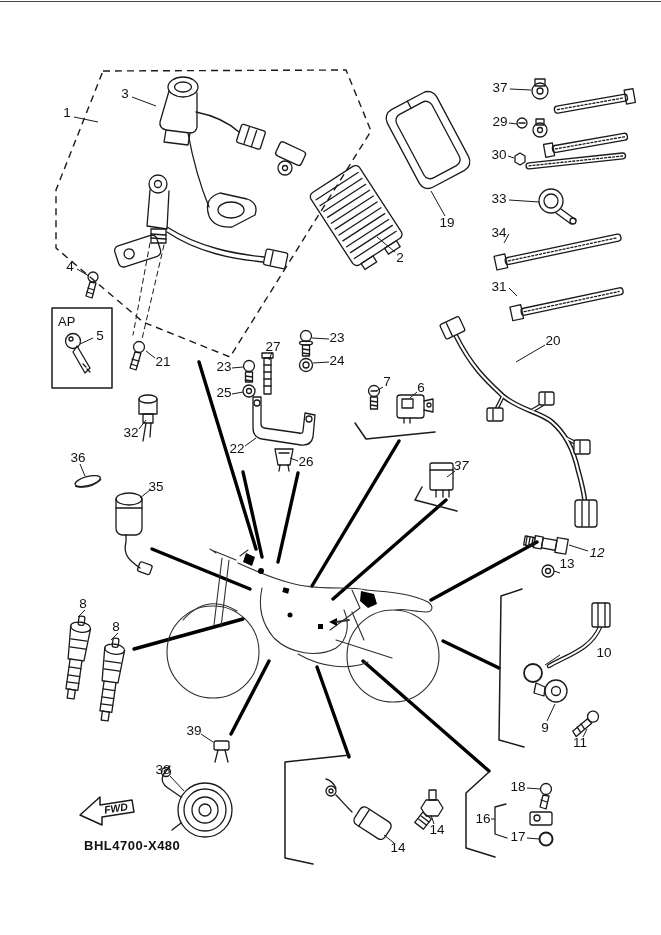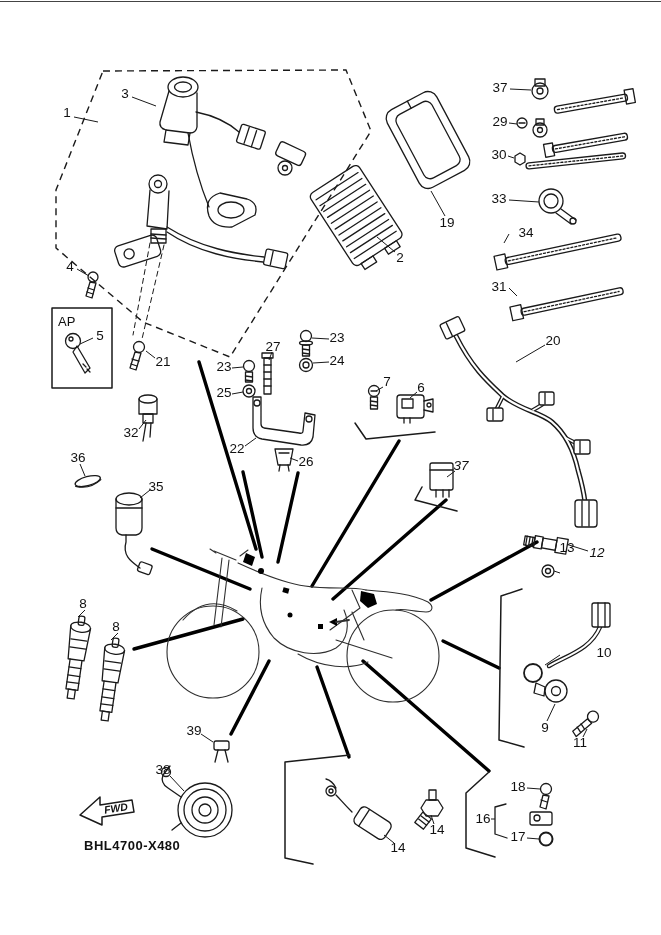--- a/index.html
+++ b/index.html
@@ -491,41 +491,41 @@
 
 <div id="callout-layer">
       <span class="callout" style="left: 67px; top: 113px;">1</span>
       <span class="callout" style="left: 125px; top: 94px;">3</span>
       <span class="callout" style="left: 447px; top: 223px;">19</span>
       <span class="callout" style="left: 400px; top: 258px;">2</span>
       <span class="callout" style="left: 500px; top: 88px;">37</span>
       <span class="callout" style="left: 500px; top: 122px;">29</span>
       <span class="callout" style="left: 499px; top: 155px;">30</span>
       <span class="callout" style="left: 499px; top: 199px;">33</span>
-      <span class="callout" style="left: 526px; top: 233px;">34</span>
+      <span class="callout" style="left: 499px; top: 233px;">34</span>
       <span class="callout" style="left: 499px; top: 287px;">31</span>
       <span class="callout" style="left: 70px; top: 267px;">4</span>
       <span class="callout" style="left: 100px; top: 336px;">5</span>
       <span class="callout" style="left: 163px; top: 362px;">21</span>
       <span class="callout" style="left: 337px; top: 338px;">23</span>
       <span class="callout" style="left: 337px; top: 361px;">24</span>
       <span class="callout" style="left: 273px; top: 347px;">27</span>
       <span class="callout" style="left: 224px; top: 367px;">23</span>
       <span class="callout" style="left: 224px; top: 393px;">25</span>
       <span class="callout" style="left: 387px; top: 382px;">7</span>
       <span class="callout" style="left: 421px; top: 388px;">6</span>
       <span class="callout" style="left: 553px; top: 341px;">20</span>
       <span class="callout" style="left: 237px; top: 449px;">22</span>
       <span class="callout" style="left: 306px; top: 462px;">26</span>
       <span class="callout" style="left: 131px; top: 433px;">32</span>
       <span class="callout" style="left: 78px; top: 458px;">36</span>
       <span class="callout" style="left: 156px; top: 487px;">35</span>
       <span class="callout" style="left: 461px; top: 466px; font-style: italic;">37</span>
       <span class="callout" style="left: 597px; top: 553px; font-style: italic;">12</span>
-      <span class="callout" style="left: 567px; top: 548px;">13</span>
+      <span class="callout" style="left: 567px; top: 564px;">13</span>
       <span class="callout" style="left: 83px; top: 604px;">8</span>
       <span class="callout" style="left: 116px; top: 627px;">8</span>
       <span class="callout" style="left: 568px; top: 653px; margin-left: 36px;">10</span>
       <span class="callout" style="left: 545px; top: 728px;">9</span>
       <span class="callout" style="left: 580px; top: 743px;">11</span>
       <span class="callout" style="left: 194px; top: 731px;">39</span>
       <span class="callout" style="left: 163px; top: 770px;">38</span>
       <span class="callout" style="left: 398px; top: 848px;">14</span>
       <span class="callout" style="left: 437px; top: 830px;">14</span>
       <span class="callout" style="left: 483px; top: 819px;">16</span>

